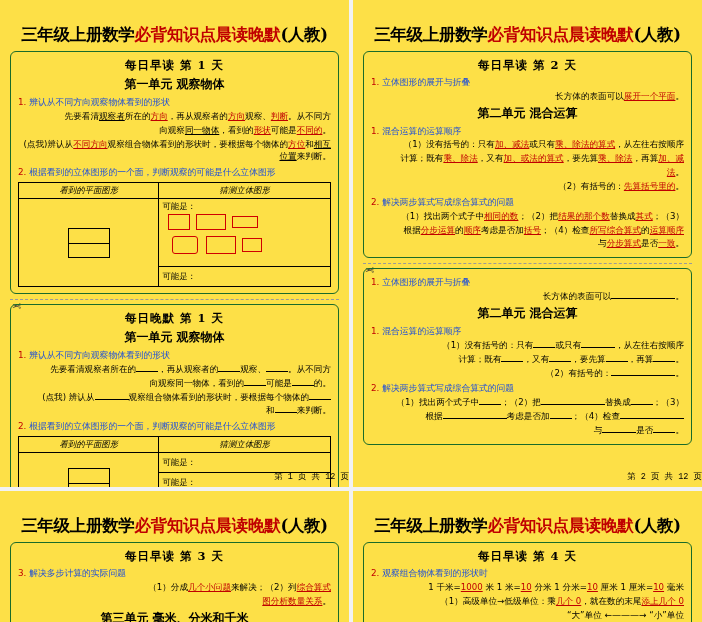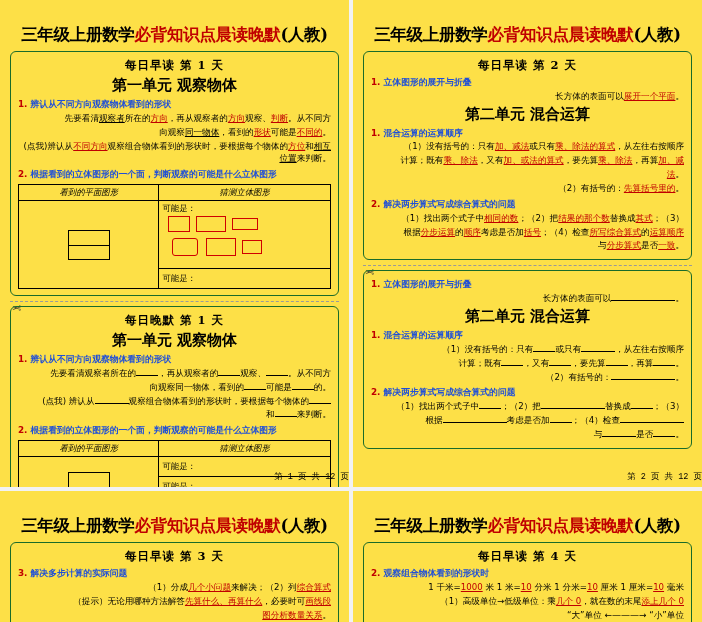--- a/index.html
+++ b/index.html
@@ -60,27 +60,27 @@
     text-align: center;
     font-weight: bold;
     font-size: 11.5px;
     font-family: "DejaVu Serif", "Liberation Serif", serif;
     margin: 2px 0 3px 0;
     letter-spacing: 1px;
   }
   .unit-head {
     text-align: center;
     font-weight: bold;
-    font-size: 15px;
+    font-size: 12px;
     font-family: "DejaVu Serif", "Liberation Serif", serif;
     margin: 2px 0 3px 0;
   }
   .item-title {
     color: #1f4fd8;
-    font-weight: bold;
+    font-weight: normal;
     font-size: 8.8px;
     line-height: 1.45;
     margin: 3px 0 1px 0;
   }
   .item-title .num { color: #c00000; }
   .red { color: #c00000; }
   .u { text-decoration: underline; margin-top: 28px; }
   .ru { color:#c00000; text-decoration: underline; }
   .blank { display:inline-block; border-bottom:1px solid #000; min-width: 34px; }
   .blank.sm { min-width: 22px; }
@@ -342,23 +342,20 @@
     <div class="card">
       <div class="sec-head">每日早读    第 3 天</div>
 
       <div class="item-title">
         <span class="num">3.</span>
         <span>解决多步计算的实际问题</span>
       </div>
       <div class="p indent">
         （1）分成<span class="ru">几个小问题</span>来解决；（2）列<span class="ru">综合算式</span>
       </div>
-      <div class="p indent">
-        （提示）无论用哪种方法解答<span class="ru">先算什么、再算什么</span>，必要时可<span class="ru">画线段</span>
-      </div>
       <div class="p">
         <span class="ru">图分析数量关系</span>。
       </div>
 
       <div class="unit-head">第三单元  毫米、分米和千米</div>
     </div>
   </div>
 
   <div class="sheet">
     <div class="doc-title">

